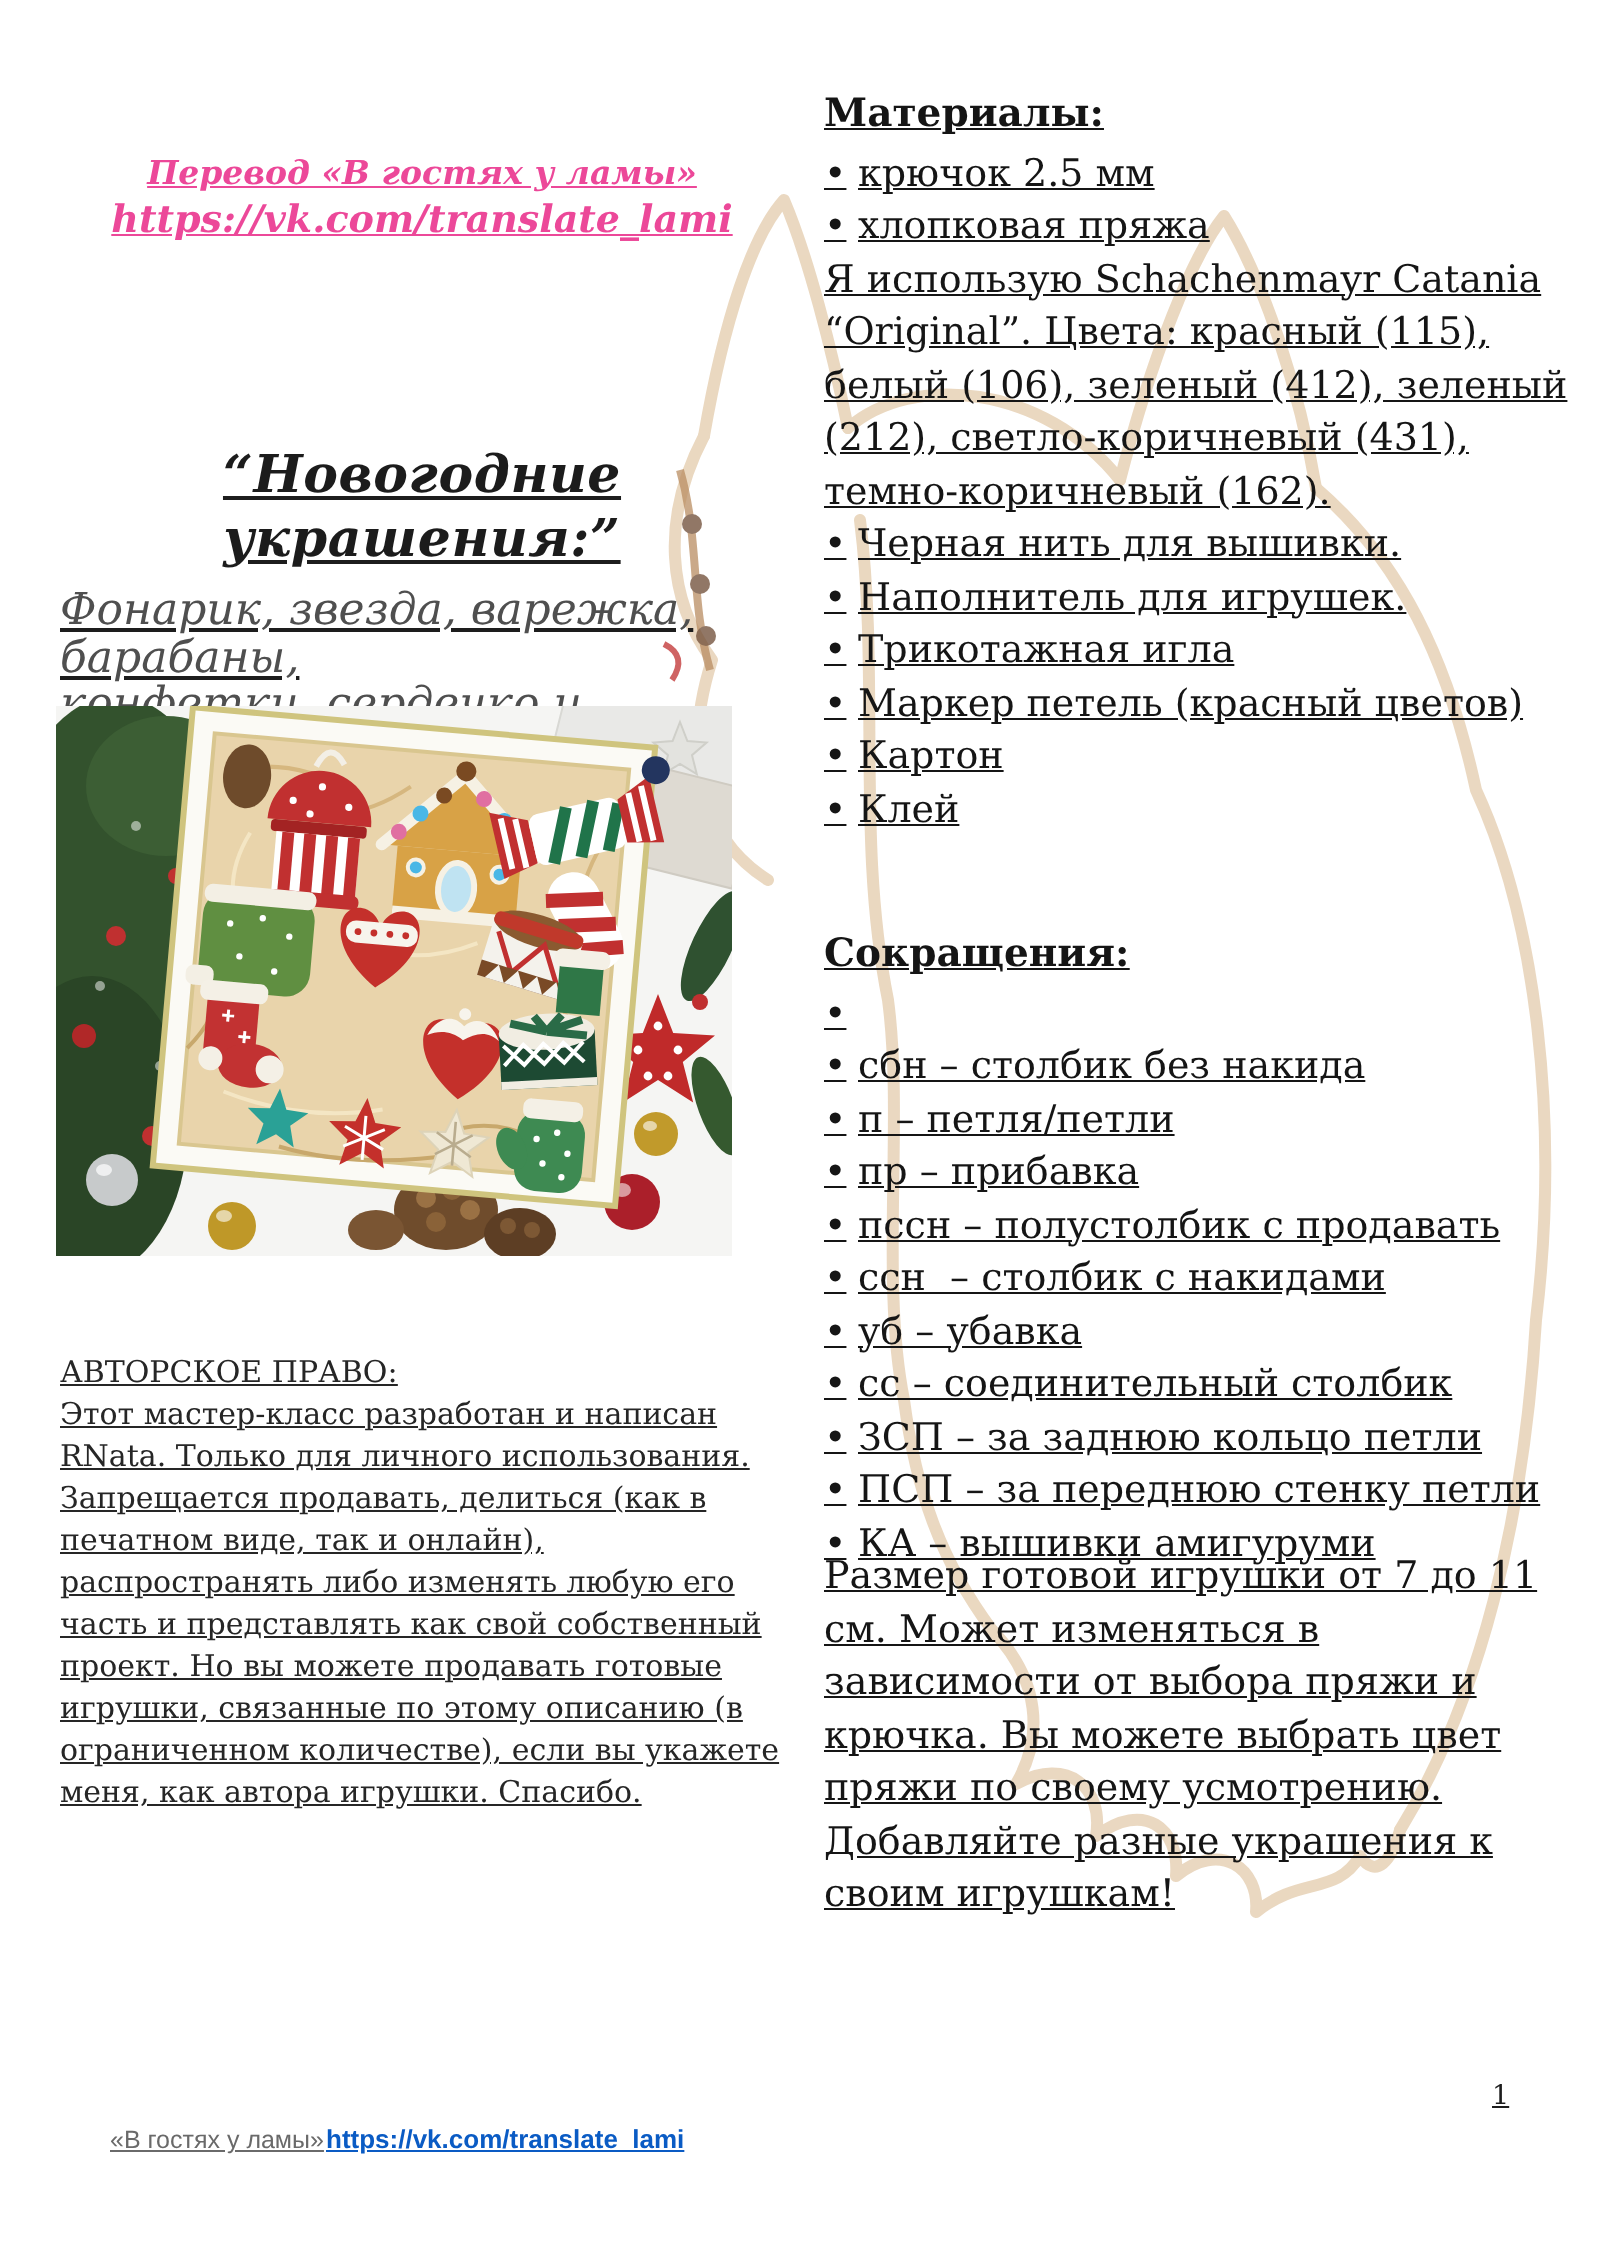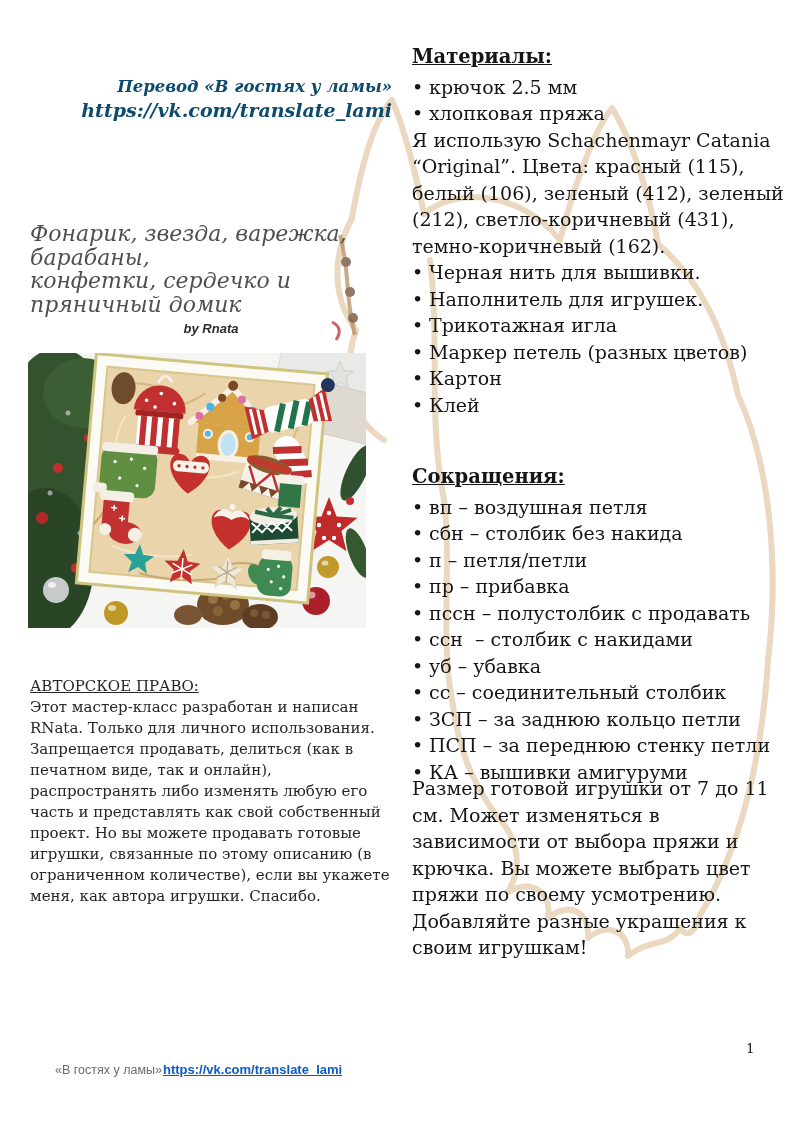--- a/index.html
+++ b/index.html
@@ -4,25 +4,25 @@
 <style>
   html,body{margin:0;padding:0;background:#e9e9e9;}
   .page{
     position:relative;width:800px;height:1131px;margin:0 auto;
     background:#ffffff;overflow:hidden;
     font-family:"DejaVu Serif",serif;color:#1d1d1d;
   }
   .layer{position:absolute;inset:0;}
   .bg{z-index:0;pointer-events:none;}
   .content{z-index:1;}
-  .abs{position:absolute;}
+  .abs{position:absolute;text-decoration:underline;}
 
   
-  .red-credit{left:30px;top:76px;width:362px;text-align:right;
-    color:#0c4a6e;font-style:italic;font-weight:bold;}
+  .red-credit{left:30px;top:76px;width:362px;text-align:center;
+    color:#ec4899;font-style:italic;font-weight:bold;}
   .red-credit .l1{font-size:16.5px;line-height:22px;}
   .red-credit .l2{font-size:19px;line-height:25px;}
 
   .title-block{left:30px;top:222px;width:362px;}
   .title-main{font-size:26px;font-weight:bold;font-style:italic;
     text-align:center;color:#1c1c1c;letter-spacing:.3px;line-height:32px;margin:0 0 8px 0;}
   .title-sub{font-size:22px;font-style:italic;color:#4f4f4f;line-height:23.5px;}
   .byline{margin-top:5px;text-align:center;font-family:"Liberation Sans",sans-serif;
     font-size:13px;font-weight:bold;font-style:italic;color:#2b2b2b;}
 
@@ -76,20 +76,21 @@
   </div>
 
   <div class="layer content">
 
     <div class="abs red-credit">
       <div class="l1">Перевод «В гостях у ламы»</div>
       <div class="l2">https://vk.com/translate_lami</div>
     </div>
 
     <div class="abs title-block">
+      <div class="title-main">“Новогодние украшения:”</div>
       <div class="title-sub pre">Фонарик, звезда, варежка, барабаны,
 конфетки, сердечко и пряничный домик</div>
       <div class="byline">by Rnata</div>
     </div>
 
     <div class="abs photo">
       <svg width="338" height="275" viewBox="0 0 338 275">
         <rect width="338" height="275" fill="#f5f5f3"></rect>
 
         <g>
@@ -318,39 +319,38 @@
           <div class="li-row">
             <span class="li-bullet">•</span>
             <span class="li-text">Наполнитель для игрушек.</span>
           </div>
           <div class="li-row">
             <span class="li-bullet">•</span>
             <span class="li-text">Трикотажная игла</span>
           </div>
           <div class="li-row">
             <span class="li-bullet">•</span>
-            <span class="li-text">Маркер петель (разных цветов)</span>
+            <span class="li-text">Маркер петель (красный цветов)</span>
           </div>
           <div class="li-row">
             <span class="li-bullet">•</span>
             <span class="li-text">Картон</span>
           </div>
           <div class="li-row">
             <span class="li-bullet">•</span>
             <span class="li-text">Клей</span>
           </div>
         </div>
     </div>
 
     <div class="abs rcol abbreviations">
       <div class="sec-hd">Сокращения:</div>
       <div>
           <div class="li-row">
             <span class="li-bullet">•</span>
-            <span class="li-text">вп – воздушная петля</span>
           </div>
           <div class="li-row">
             <span class="li-bullet">•</span>
             <span class="li-text">сбн – столбик без накида</span>
           </div>
           <div class="li-row">
             <span class="li-bullet">•</span>
             <span class="li-text">п – петля/петли</span>
           </div>
           <div class="li-row">

